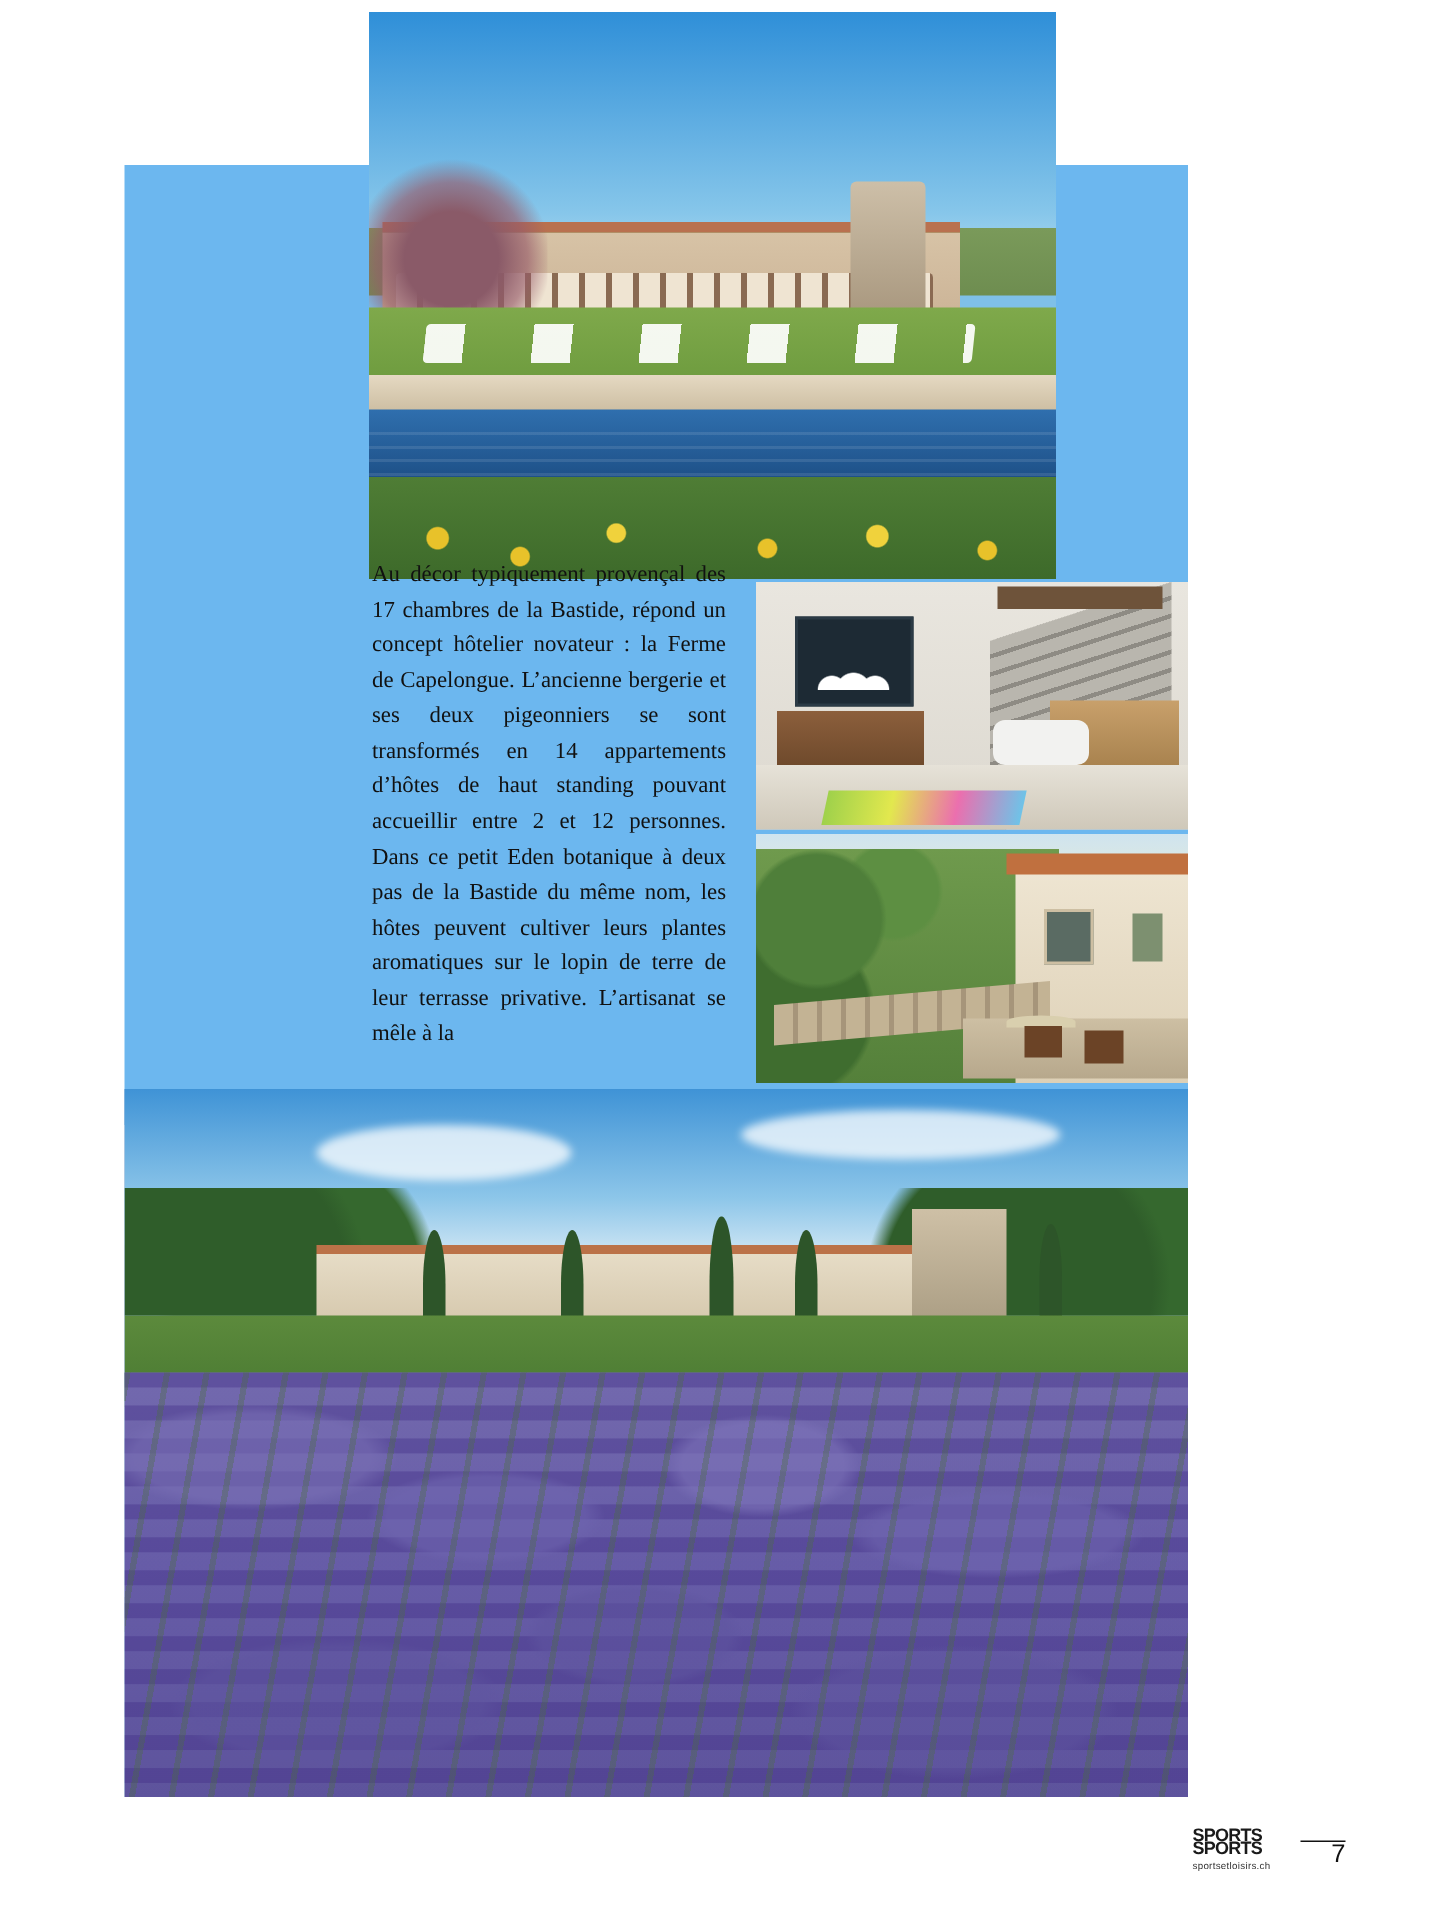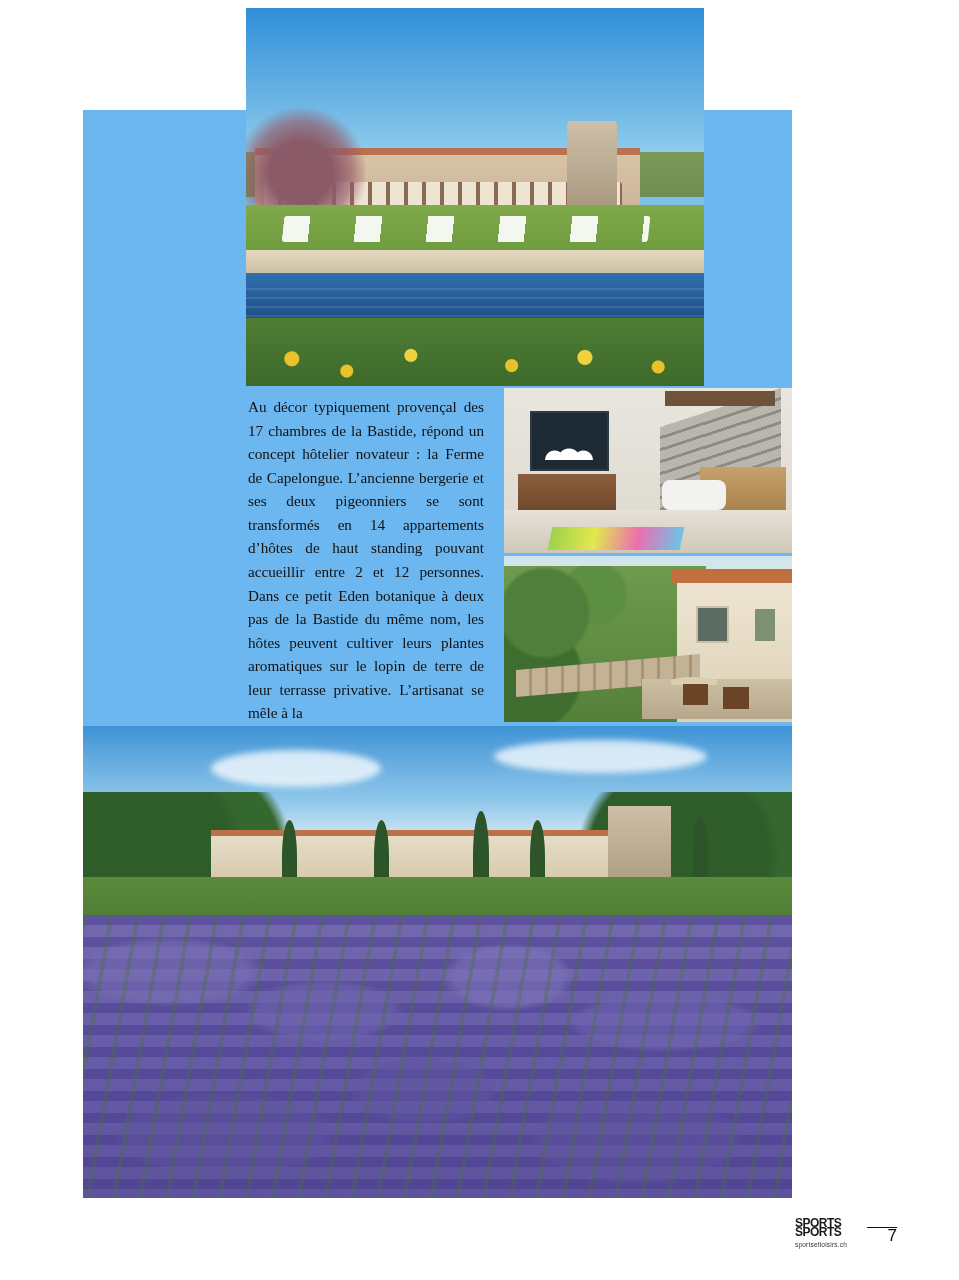--- a/index.html
+++ b/index.html
@@ -97,21 +97,21 @@
       radial-gradient(circle at 58% 70%, #e8c22a 0 6px, rgba(0,0,0,0) 7px),
       radial-gradient(circle at 74% 58%, #f0d23c 0 7px, rgba(0,0,0,0) 8px),
       radial-gradient(circle at 90% 72%, #e8c22a 0 6px, rgba(0,0,0,0) 7px),
       linear-gradient(#4f7d35, #3d6a2a);
   }
 
   
   .text-col {
     position: absolute;
     left: 248px;
-    top: 395px;
+    top: 371px;
     width: 236px;
     font-size: 15.2px;
     line-height: 1.55;
     color: #111111;
     text-align: justify;
     text-justify: inter-word;
   }
   .text-col p { margin: 0; }
 
   

